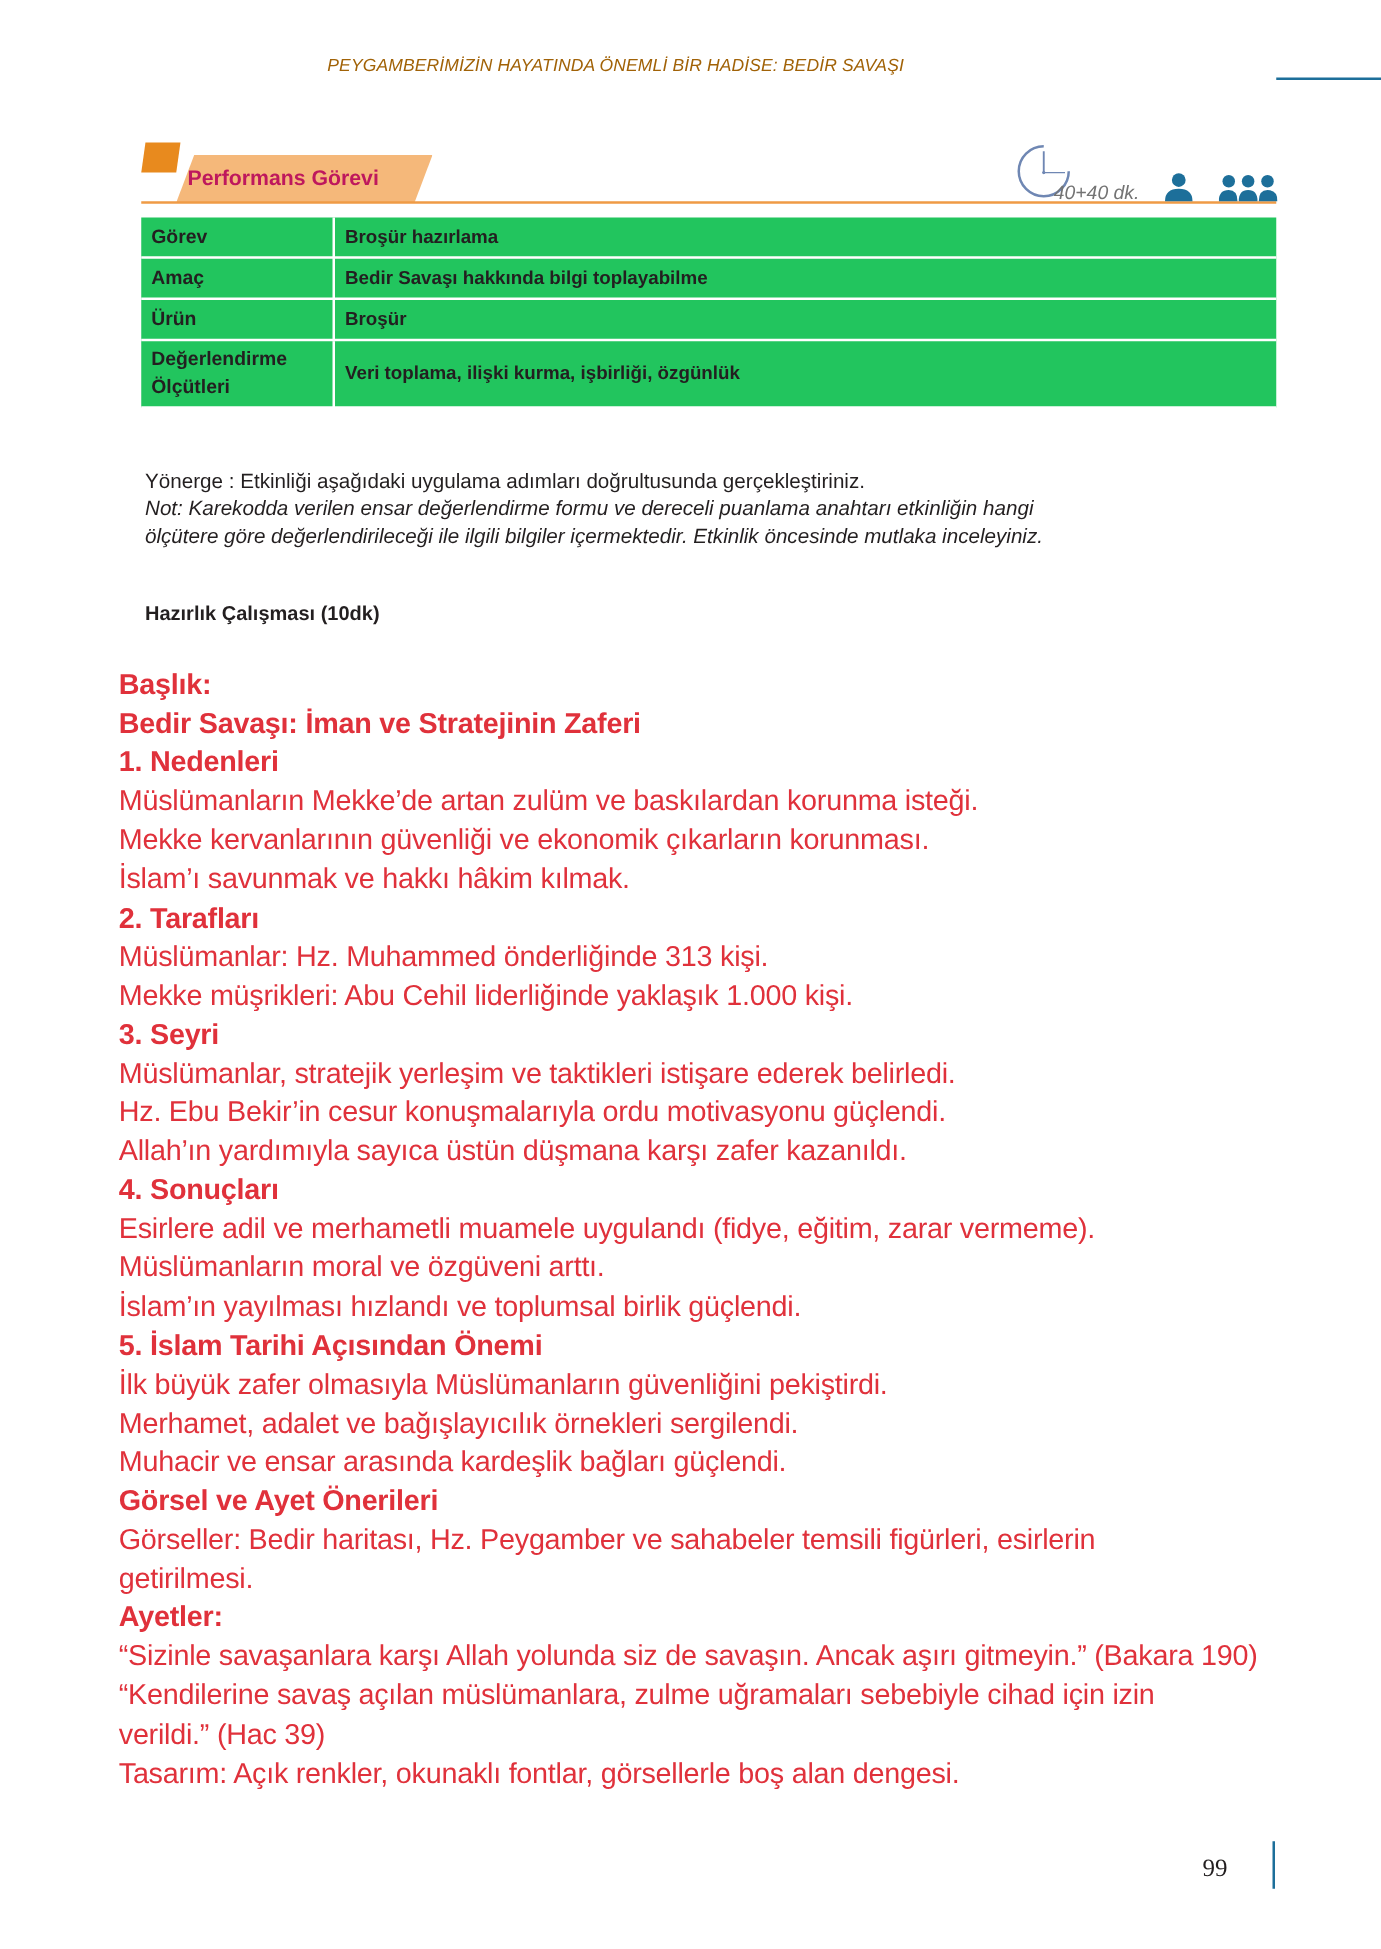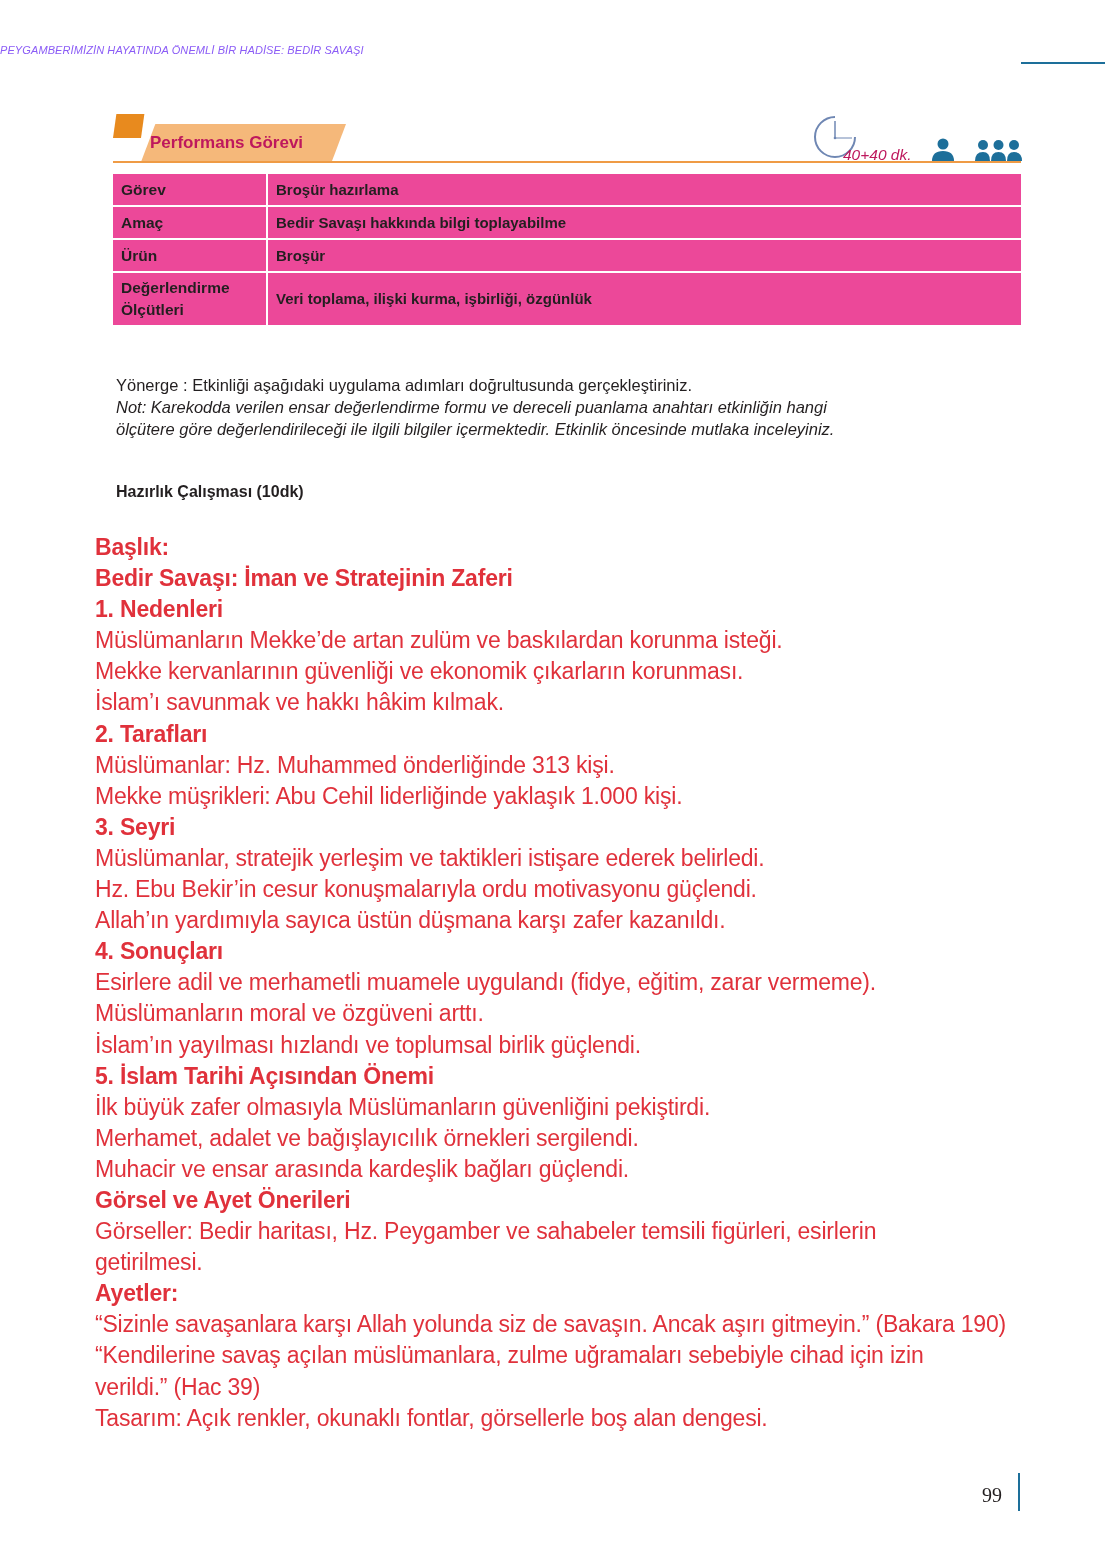--- a/index.html
+++ b/index.html
@@ -1,50 +1,50 @@
 <!DOCTYPE html>
 <html><head>
   <meta charset="utf-8">
   <style>
     html, body { margin: 0; padding: 0; background: #ffffff; }
     body { width: 1105px; height: 1559px; position: relative; overflow: hidden; font-family: "Liberation Sans", sans-serif; }
 
-    .running-header { position: absolute; top: 44px; left: 0; width: 985px; text-align: left; color: #8b5cf6; font-style: italic; font-size: 11px; letter-spacing: 0.1px; }
+    .running-header { position: absolute; top: 44px; left: 0; width: 985px; text-align: center; color: #a16207; font-style: italic; font-size: 14px; letter-spacing: 0.1px; }
     .header-rule { position: absolute; top: 62px; left: 1021px; width: 84px; height: 1.5px; background: #1d6f9a; }
 
     .perf-square { position: absolute; top: 114px; left: 113px; width: 28px; height: 24px; background: #e88a1e; transform: skewX(-8deg); transform-origin: bottom left; }
     .perf-tab { position: absolute; top: 124px; left: 141px; width: 205px; height: 38px; background: #f5b87a; clip-path: polygon(7% 0, 100% 0, 93% 100%, 0 100%); }
     .perf-title { position: absolute; top: 133px; left: 150px; font-weight: bold; font-size: 17px; color: #be185d; }
     .perf-rule { position: absolute; top: 161px; left: 113px; width: 908px; height: 2px; background: #ef9b45; }
 
     .clock { position: absolute; top: 114px; left: 812px; width: 46px; height: 46px; }
-    .duration { position: absolute; top: 146px; left: 843px; font-style: italic; font-size: 15.5px; color: #be185d; }
+    .duration { position: absolute; top: 146px; left: 843px; font-style: italic; font-size: 15.5px; color: #737373; }
     .person-icon { position: absolute; top: 138px; left: 930px; width: 26px; height: 24px; }
     .group-icon { position: absolute; top: 138px; left: 975px; width: 47px; height: 24px; }
 
     .info-table { position: absolute; top: 174px; left: 113px; width: 908px; border-collapse: collapse; }
-    .info-table td { background: #ec4899; font-weight: bold; font-size: 15.5px; color: #231f20; padding: 0 8px; border-bottom: 2px solid #ffffff; }
+    .info-table td { background: #22c55e; font-weight: bold; font-size: 15.5px; color: #231f20; padding: 0 8px; border-bottom: 2px solid #ffffff; }
     .info-table td.label { width: 137px; border-right: 2px solid #ffffff; }
     .info-table td.value { font-size: 15px; }
     .info-table tr.r1 td { height: 31px; }
     .info-table tr.r2 td { height: 31px; }
     .info-table tr.r3 td { height: 31px; }
     .info-table tr.r4 td { height: 52px; line-height: 22px; }
 
     .instr { position: absolute; top: 374px; left: 116px; width: 900px; font-size: 16.5px; color: #231f20; line-height: 22px; }
     .instr .lead { font-weight: normal; }
     .instr .note { font-style: italic; }
     .prep { position: absolute; top: 483px; left: 116px; font-weight: bold; font-size: 16px; color: #231f20; }
 
     .content { position: absolute; top: 532px; left: 95px; width: 980px; color: #e0313b; font-size: 23px; line-height: 31.1px; font-family: "Liberation Sans", sans-serif; letter-spacing: -0.2px; }
     .content .line { white-space: nowrap; }
     .content .h { font-weight: bold; }
     .content b { font-weight: normal; }
 
-    .page-number { position: absolute; top: 1484px; left: 982px; font-family: "Liberation Serif", serif; font-size: 20px; color: #231f20; text-align: center; }
+    .page-number { position: absolute; top: 1484px; left: 962px; font-family: "Liberation Serif", serif; font-size: 20px; color: #231f20; text-align: center; }
     .page-rule { position: absolute; top: 1473px; left: 1018px; width: 1.5px; height: 38px; background: #1d6f9a; }
   </style>
 </head>
 <body>
 
 <div class="running-header">PEYGAMBERİMİZİN HAYATINDA ÖNEMLİ BİR HADİSE: BEDİR SAVAŞI</div>
 <div class="header-rule"></div>
 
 <div class="perf-square"></div>
 <div class="perf-tab"></div>

